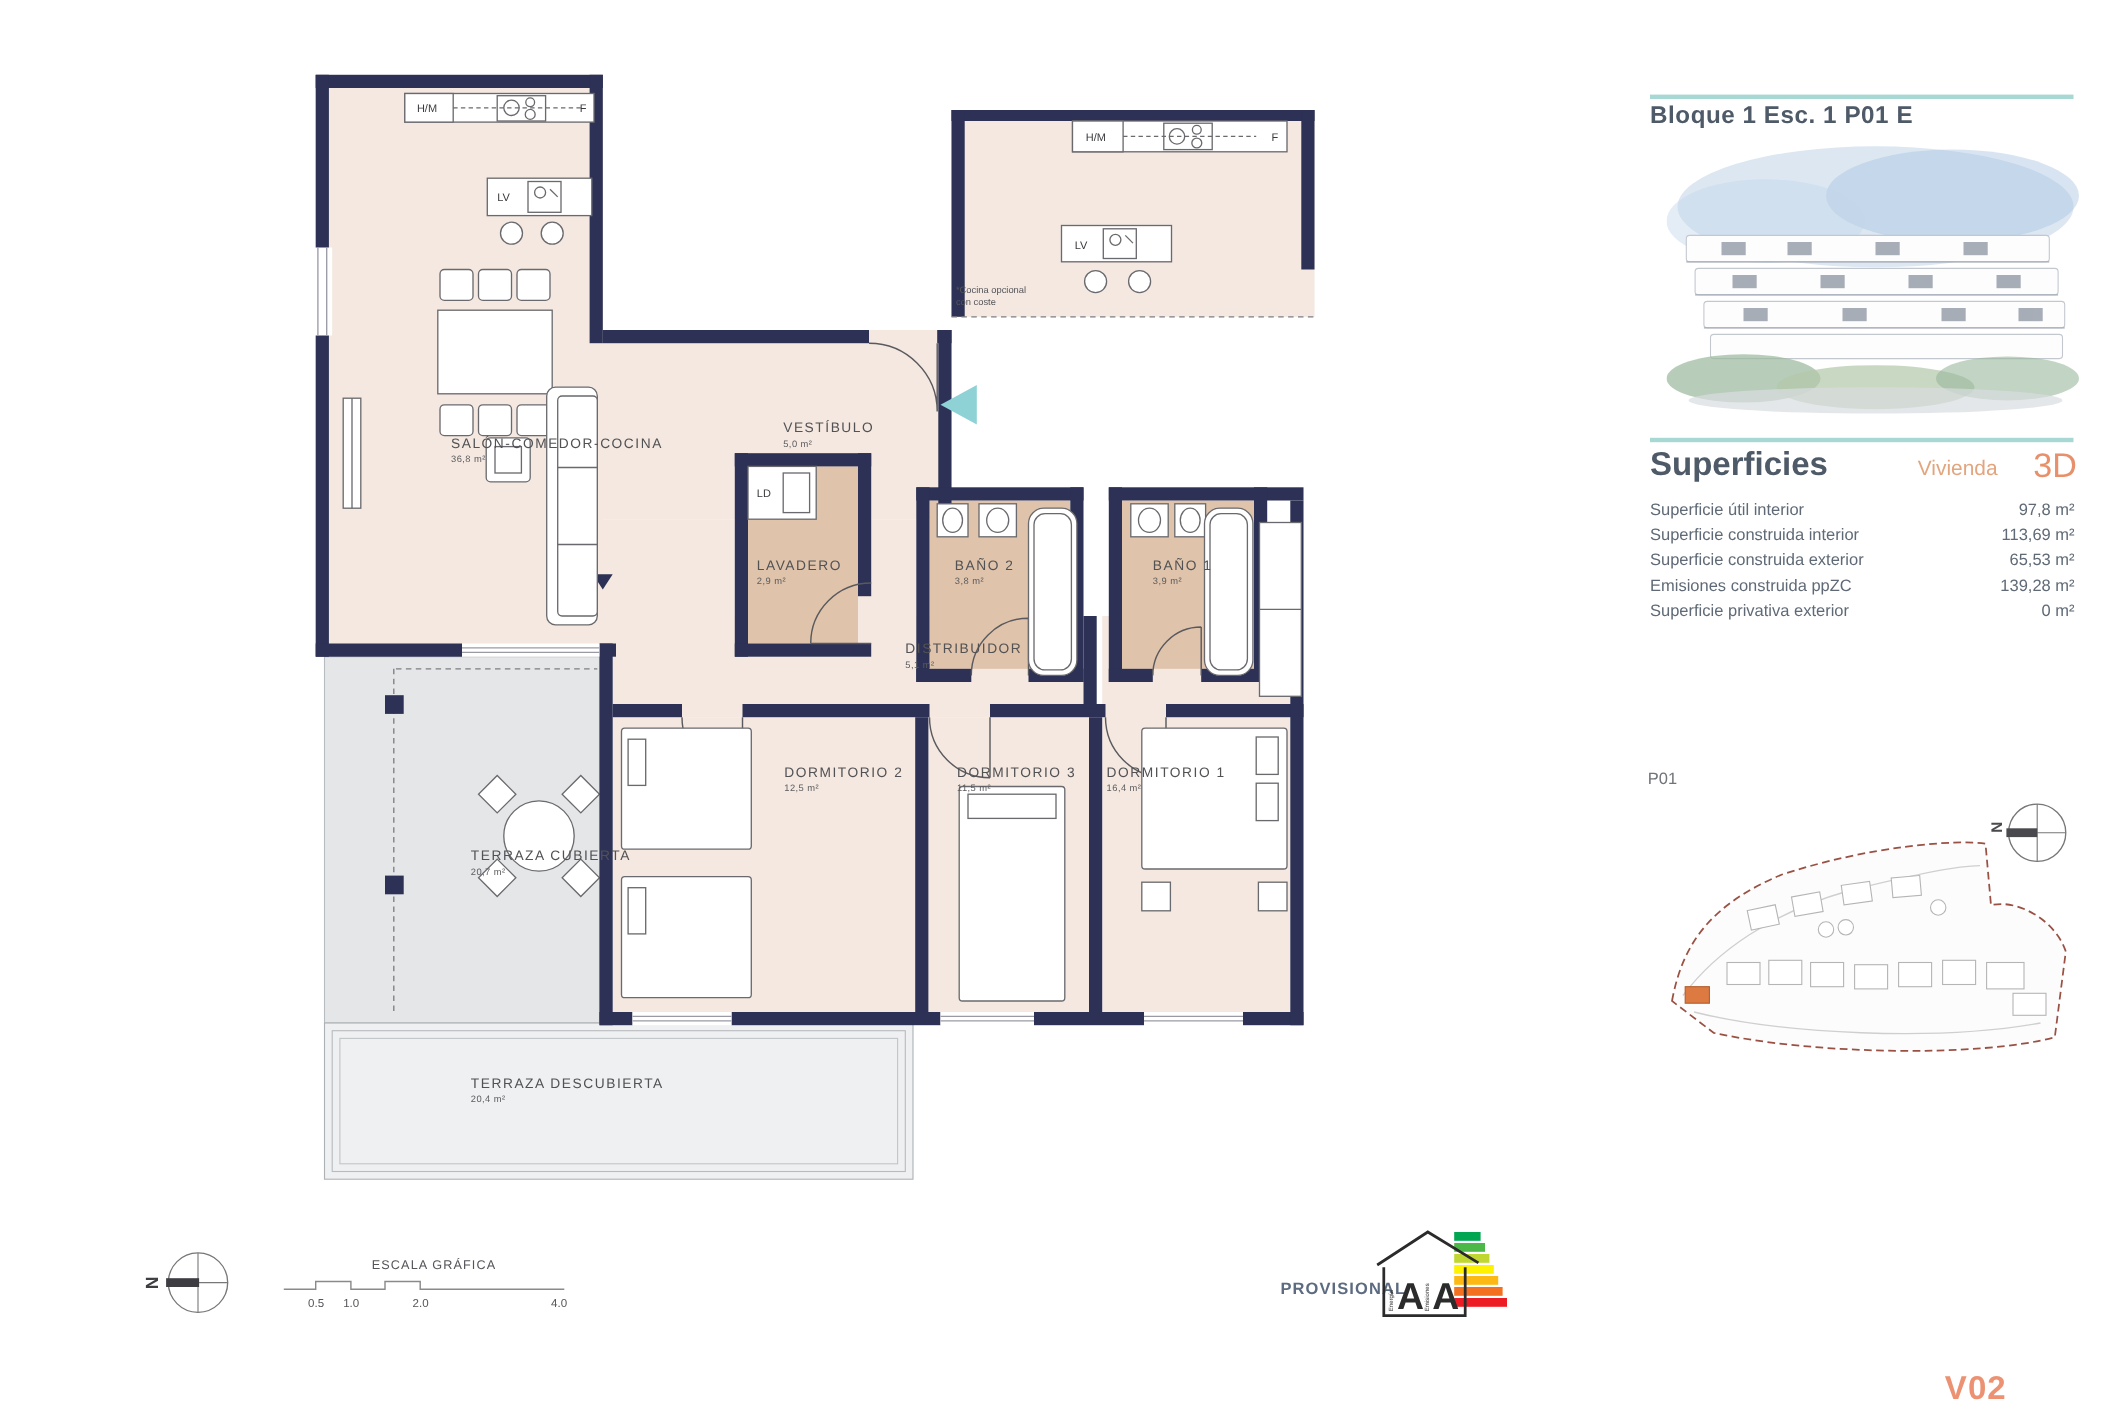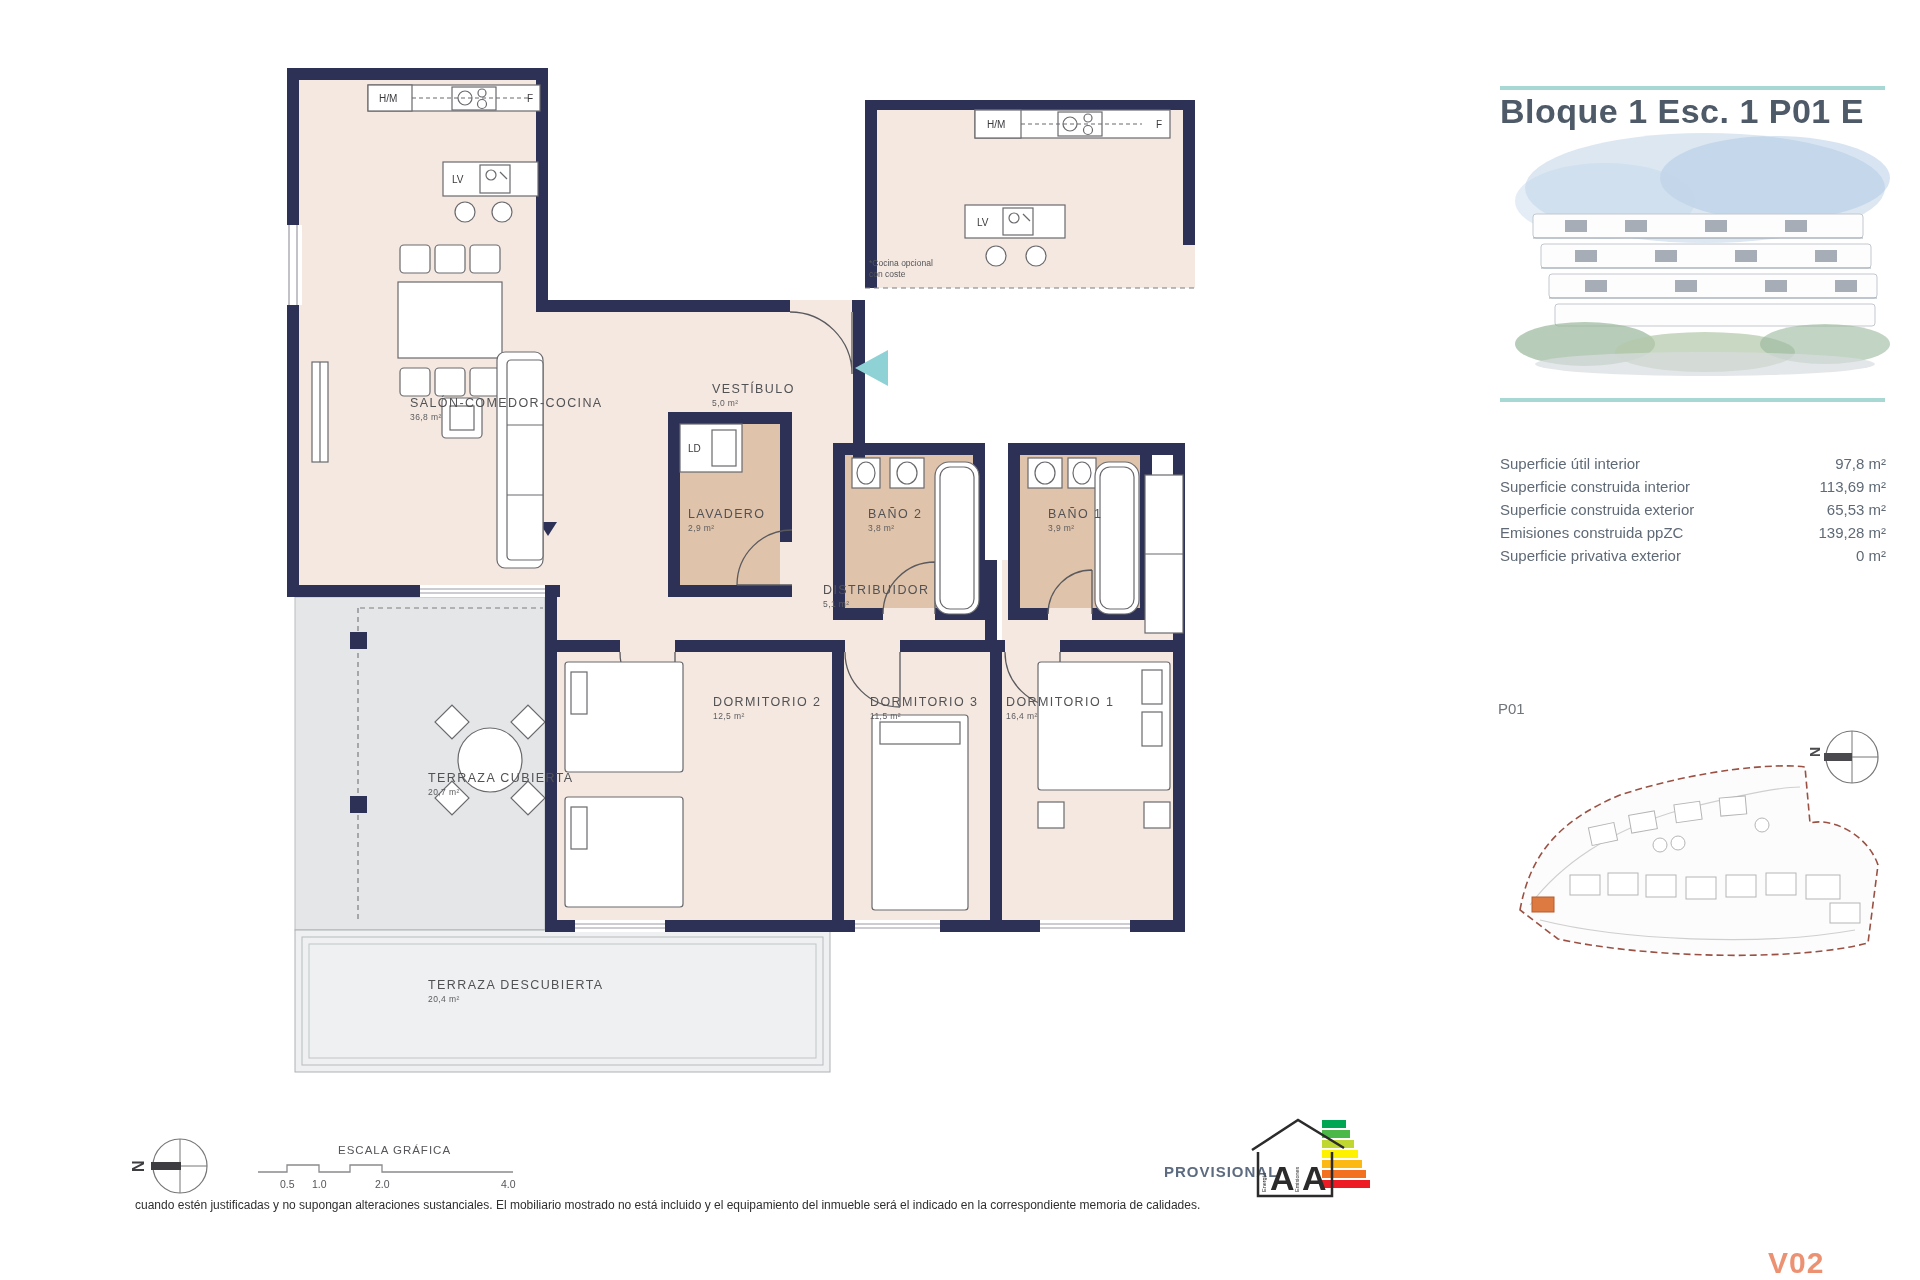--- a/index.html
+++ b/index.html
@@ -1,21 +1,21 @@
 <!DOCTYPE html>
 <html><head>
 <meta charset="utf-8">
 <style>
   html,body{margin:0;padding:0;background:#fff;}
   #page{position:relative;width:1920px;height:1280px;background:#ffffff;overflow:hidden;
         font-family:"Liberation Sans",sans-serif;}
   .abs{position:absolute;}
   
   .rule{position:absolute;height:4px;background:#a7d8d3;width:385px;left:1500px;}
-  #block-title{position:absolute;left:1500px;top:92px;font-size:34px;font-weight:bold;color:#4e5a68;letter-spacing:.5px;}
+  #block-title{position:absolute;left:1500px;top:92px;font-size:22px;font-weight:bold;color:#4e5a68;letter-spacing:.5px;}
   #sup-head{position:absolute;left:1500px;top:406px;width:388px;}
   #sup-title{font-size:30px;font-weight:bold;color:#4e5a68;display:inline-block;}
   #sup-vivienda{position:absolute;right:72px;top:10px;font-size:19px;color:#e2a57e;}
   #sup-tipo{position:absolute;right:0;top:0;font-size:31px;color:#e8906b;}
   #sup-table{position:absolute;left:1500px;top:452px;width:386px;font-size:15px;color:#5f6a76;}
   .sup-row{display:flex;justify-content:space-between;line-height:23px;}
   #p01-label{position:absolute;left:1498px;top:700px;font-size:15px;color:#70757a;}
   
   #disclaimer{position:absolute;left:135px;top:1197px;width:1275px;font-size:12px;line-height:17px;color:#2f2f2f;}
   #provisional{position:absolute;left:1128px;top:1163px;font-size:15px;font-weight:bold;color:#5c6b80;letter-spacing:1px;margin-left:36px;}
@@ -286,20 +286,25 @@
         <rect x="320" y="154" width="22" height="12"></rect>
     </g>
     <path d="M18,112 H348 M26,142 H356 M34,172 H362" stroke="#9aa3ae" stroke-width="1.5" fill="none" opacity="0.6"></path>
     <ellipse cx="70" cy="218" rx="70" ry="22" fill="#9ab89b" opacity="0.7"></ellipse>
     <ellipse cx="190" cy="226" rx="90" ry="20" fill="#b2c8a8" opacity="0.7"></ellipse>
     <ellipse cx="310" cy="218" rx="65" ry="20" fill="#9ab89b" opacity="0.6"></ellipse>
     <ellipse cx="190" cy="238" rx="170" ry="12" fill="#d8dde0" opacity="0.7"></ellipse>
   </svg>
 
   <div class="rule" style="top:398px"></div>
+  <div id="sup-head">
+    <span id="sup-title">Superficies</span>
+    <span id="sup-vivienda">Vivienda</span>
+    <span id="sup-tipo">3D</span>
+  </div>
 
   <div id="sup-table">
     <div class="sup-row">
       <span>Superficie útil interior</span>
       <span>97,8 m²</span>
     </div>
     <div class="sup-row">
       <span>Superficie construida interior</span>
       <span>113,69 m²</span>
     </div>
@@ -378,18 +383,17 @@
     </g>
     <path d="M4,42 L50,12 L96,40" fill="none" stroke="#2b2b2b" stroke-width="2.5"></path>
     <path d="M10,44 V88 H84 V44" fill="none" stroke="#2b2b2b" stroke-width="2.5"></path>
     <text x="22" y="82" font-size="34" font-weight="bold" fill="#2b2b2b">A</text>
     <text x="54" y="82" font-size="34" font-weight="bold" fill="#2b2b2b">A</text>
     <text x="18" y="84" font-size="5.5" fill="#2b2b2b" transform="rotate(-90 18 84)">Energía</text>
     <text x="51" y="84" font-size="5.5" fill="#2b2b2b" transform="rotate(-90 51 84)">Emisiones</text>
   </svg>
 
   <div id="disclaimer">
-    <div>cuando estén justificadas y no supongan alteraciones sustanciales. El mobiliario mostrado no está incluido y el equipamiento del inmueble será el indicado en la correspondiente memoria de calidades.</div>
   </div>
 
   <div id="v02">V02</div>
 
 </div>
 
 </body></html>

